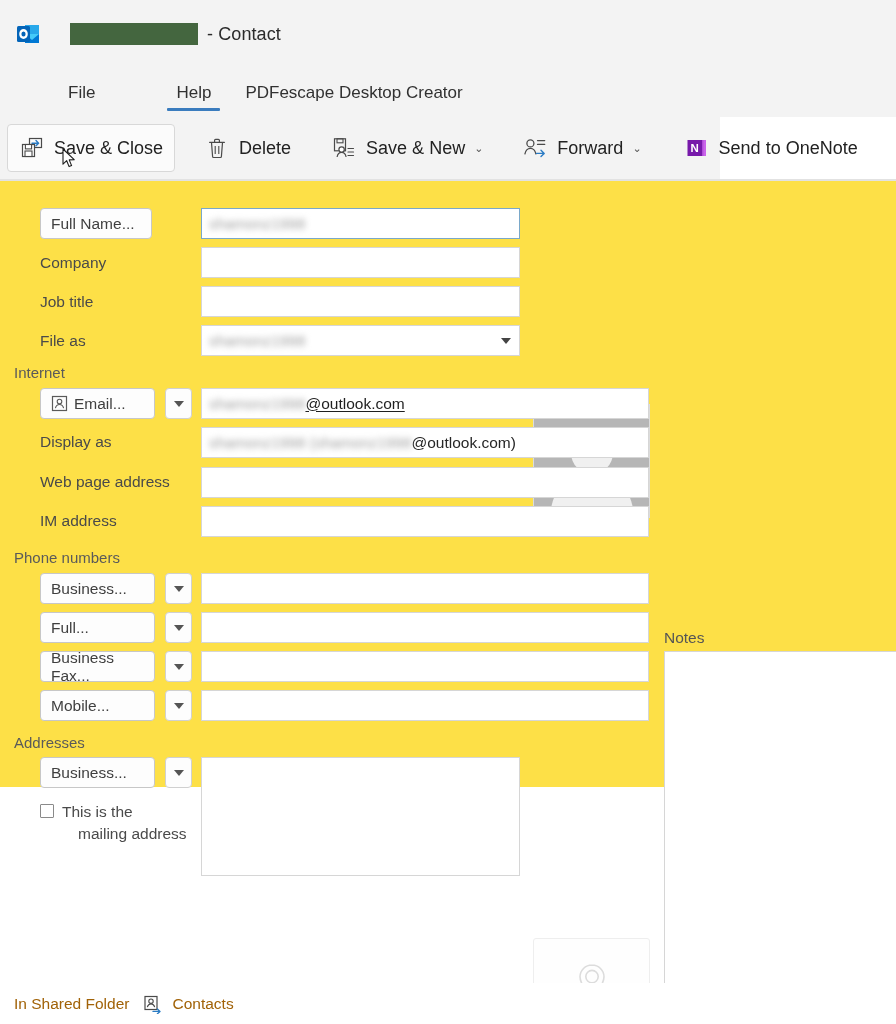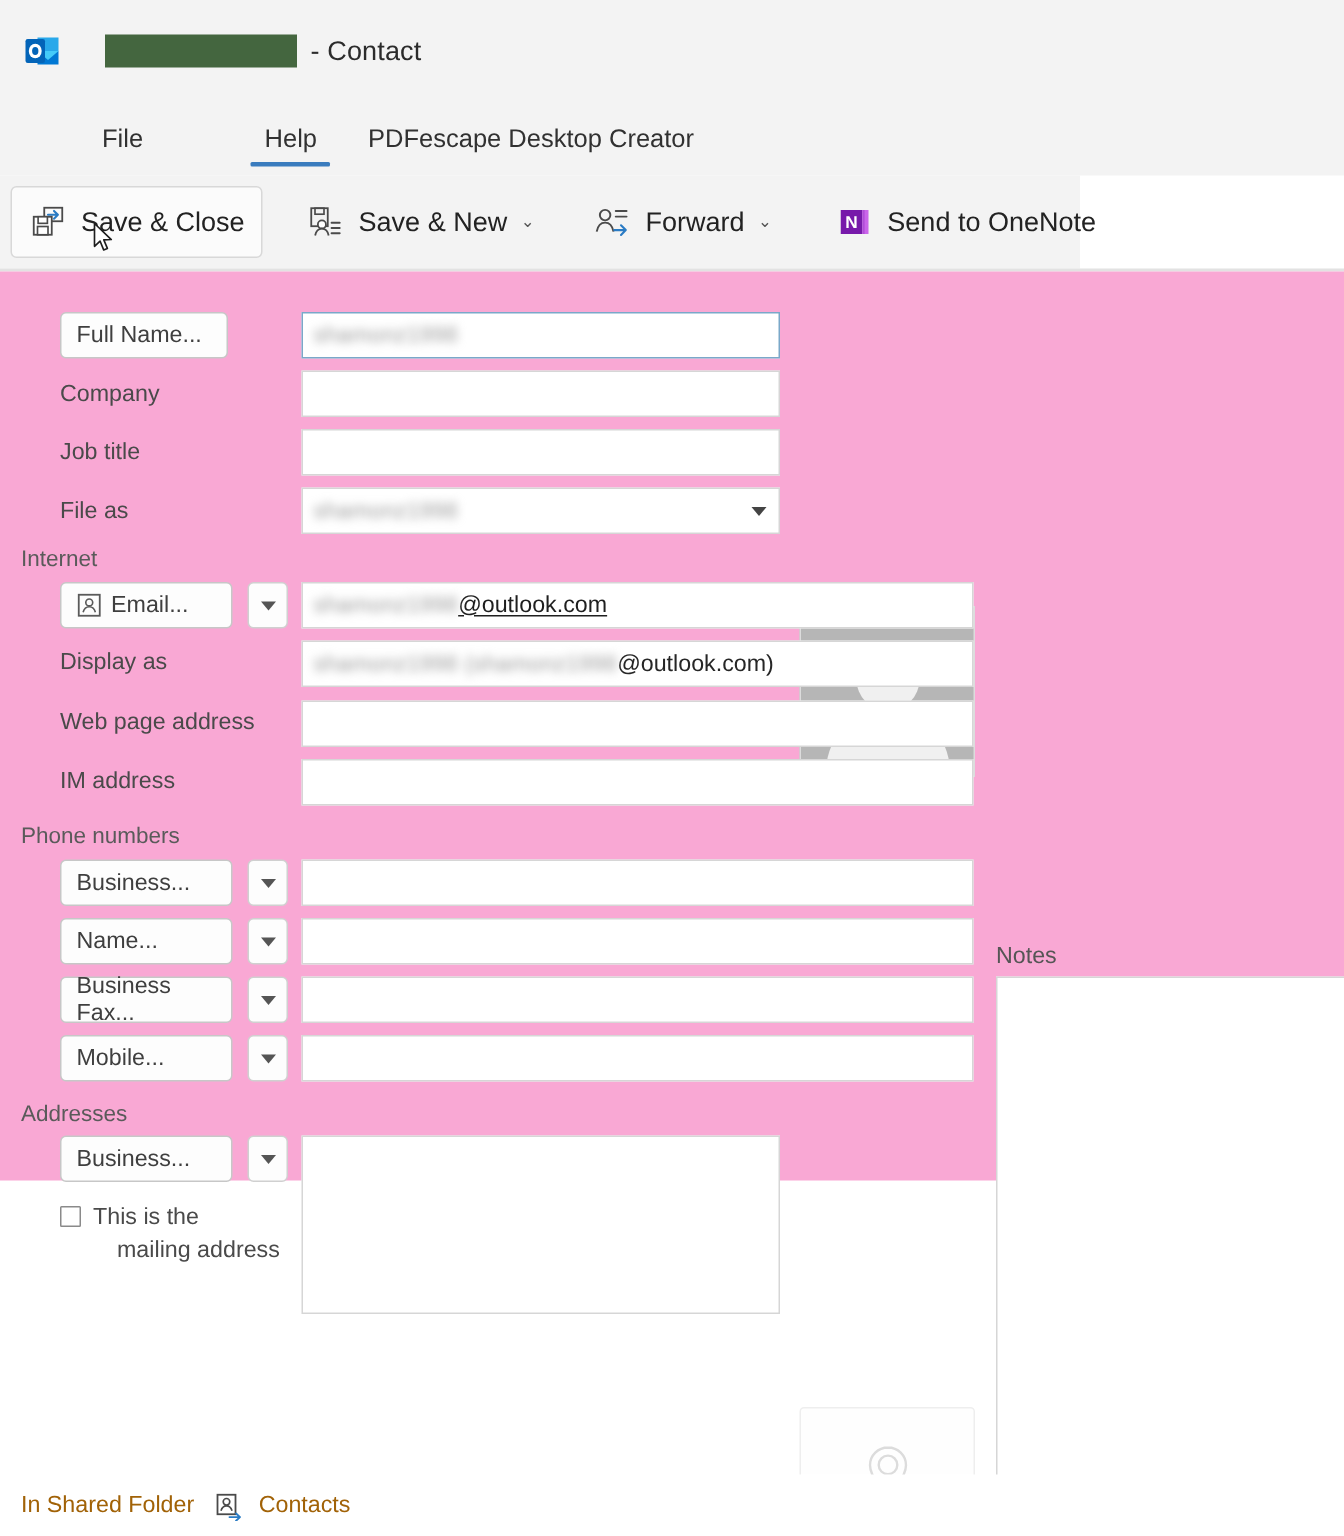--- a/index.html
+++ b/index.html
@@ -72,21 +72,21 @@
     margin-left: 9px; font-size: 11px; color: #555; line-height: 1;
   }
   .cursor-arrow {
     position: absolute; left: 62px; top: 148px; width: 15px; height: 21px;
     pointer-events: none;
   }
 
   
   .content {
     position: absolute; left: 0; top: 181px; width: 896px; height: 606px;
-    background: #f9a8d4;
+    background: #fde047;
   }
   .lbl {
     font-size: 15.5px; color: #4a4a4a; font-family: "Liberation Sans", sans-serif;
   }
   .section-hdr {
     position: absolute; font-size: 15px; color: #5a5a5a;
   }
 
   
   .btn-label {
@@ -209,20 +209,31 @@
         <rect x="9.5" y="2.5" width="12" height="9" fill="none" stroke="#4a4a4a" stroke-width="1.2"></rect>
         <path d="M12 7.2 h6.2 M16 4.6 l2.6 2.6 l-2.6 2.6" fill="none" stroke="#2a7bc4" stroke-width="1.4" stroke-linecap="round" stroke-linejoin="round"></path>
         <rect x="2.5" y="8.5" width="12" height="12" fill="#fff" stroke="#4a4a4a" stroke-width="1.2"></rect>
         <rect x="5.4" y="8.5" width="6.2" height="4.4" fill="#fff" stroke="#4a4a4a" stroke-width="1.1"></rect>
         <rect x="5" y="15" width="7" height="5.5" fill="#fff" stroke="#4a4a4a" stroke-width="1.1"></rect>
       </svg>
     </span>
     <span>Save &amp; Close</span>
   </div>
 
+  <div class="rbtn" style="margin-left:18px;">
+    <span class="ic">
+      <svg width="24" height="24" viewBox="0 0 24 24">
+        <path d="M6.5 6.5 h11 l-1.1 14 a1 1 0 0 1 -1 1 h-6.8 a1 1 0 0 1 -1 -1 Z" fill="none" stroke="#4a4a4a" stroke-width="1.2"></path>
+        <path d="M4.6 6.3 h14.8" stroke="#4a4a4a" stroke-width="1.3" stroke-linecap="round"></path>
+        <path d="M9.6 6.3 v-2 a1 1 0 0 1 1 -1 h2.8 a1 1 0 0 1 1 1 v2" fill="none" stroke="#4a4a4a" stroke-width="1.2"></path>
+        <path d="M10.2 10 v8 M13.8 10 v8" stroke="#4a4a4a" stroke-width="1.1"></path>
+      </svg>
+    </span>
+    <span>Delete</span>
+  </div>
 
   <div class="rbtn" style="margin-left:18px;">
     <span class="ic">
       <svg width="24" height="24" viewBox="0 0 24 24">
         <rect x="2.5" y="2.8" width="11" height="12" fill="none" stroke="#4a4a4a" stroke-width="1.2"></rect>
         <rect x="5" y="2.8" width="6" height="4" fill="none" stroke="#4a4a4a" stroke-width="1.1"></rect>
         <circle cx="9.6" cy="13.6" r="2.7" fill="#fff" stroke="#4a4a4a" stroke-width="1.2"></circle>
         <path d="M5.1 21 c0.6 -3.2 2.4 -4.6 4.5 -4.6 c2.1 0 3.9 1.4 4.5 4.6" fill="none" stroke="#4a4a4a" stroke-width="1.2"></path>
         <path d="M16 12.5 h5.5 M16 16 h5.5 M16 19.5 h5.5" stroke="#4a4a4a" stroke-width="1.2" stroke-linecap="round"></path>
       </svg>
@@ -338,21 +349,21 @@
     <span>Business...</span>
   </div>
   <div class="drop-btn" style="position:absolute; left:160px; top:392px;">
     <span class="caret"></span>
   </div>
   <div class="field" style="position:absolute; left:201px; top:392px; width:448px;">
     <span class="plain"></span>
   </div>
 
   <div class="btn-label" style="position:absolute; left:40px; top:431px; width:115px;">
-    <span>Name...</span>
+    <span>Full...</span>
   </div>
   <div class="drop-btn" style="position:absolute; left:160px; top:431px;">
     <span class="caret"></span>
   </div>
   <div class="field" style="position:absolute; left:201px; top:431px; width:448px;">
     <span class="plain"></span>
   </div>
 
   <div class="btn-label" style="position:absolute; left:40px; top:470px; width:115px;">
     <span>Business Fax...</span>

